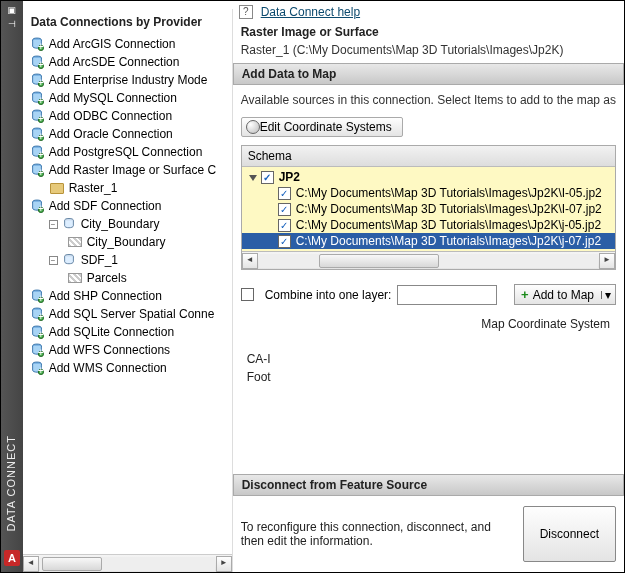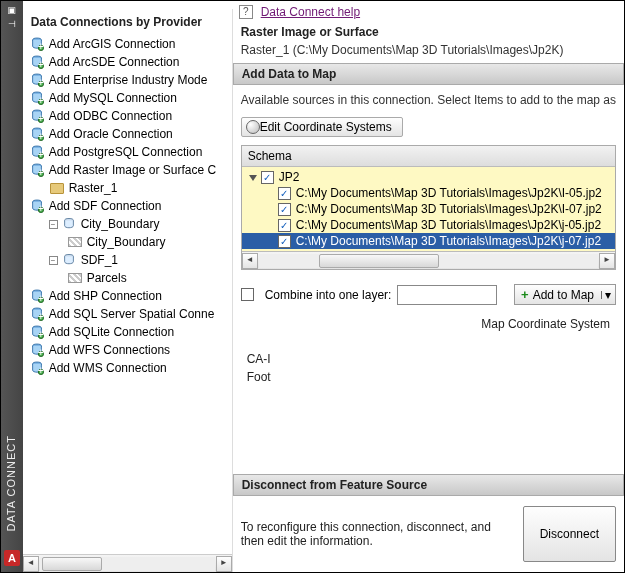--- a/index.html
+++ b/index.html
@@ -22,32 +22,32 @@
 .folder-icon { width:14px;height:11px;background:#e6c97a;border:1px solid #b8933a;border-radius:1px; }
 .layer-icon { width:14px;height:10px;background:repeating-linear-gradient(45deg,#ccc,#ccc 2px,#fff 2px,#fff 4px);border:1px solid #999; }
 .hscroll { height:18px; background:linear-gradient(#f4f4f4,#e4e4e4); border-top:1px solid #ccc; display:flex; align-items:center; }
 .hscroll .arrow { width:16px;height:16px;border:1px solid #aaa;background:linear-gradient(#fefefe,#e4e4e4);text-align:center;line-height:12px;font-size:8px;color:#444; }
 .hscroll .track { flex:1;height:14px;background:#eee;position:relative;margin:0 1px; }
 .hscroll .thumb { position:absolute;height:14px;background:linear-gradient(#f8f8f8,#d8d8d8);border:1px solid #aaa;border-radius:2px; }
 
 .right-pane { flex:1; display:flex; flex-direction:column; overflow:hidden; }
 .help-row { display:flex; align-items:center; padding:4px 6px; gap:8px; }
 .help-icon { width:14px;height:14px;border:1px solid #888;text-align:center;line-height:12px;font-size:10px;color:#555; }
-.help-link { color:#701a75; text-decoration:underline; cursor:pointer; }
+.help-link { color:#0c4a6e; text-decoration:underline; cursor:pointer; }
 .heading1 { font-weight:bold; color:#222; padding:2px 8px 4px; }
 .subpath { color:#333; padding:0 8px 6px; }
 .bar-header { background:linear-gradient(#e8e8e8,#c8c8c8); border:1px solid #aaa; padding:3px 8px; font-weight:bold; color:#222; }
 .avail { color:#333; padding:8px 8px 6px; white-space:nowrap; }
 .coord-btn { margin:4px 8px; display:inline-flex; align-items:center; padding:2px 10px 2px 4px; border:1px solid #aaa; background:linear-gradient(#fefefe,#e4e4e4); border-radius:2px; cursor:pointer; }
 .globe { width:14px;height:14px;border:1px solid #666;border-radius:50%;background:radial-gradient(circle at 30% 30%,#fff,#bbb); }
 .schema-box { margin:4px 8px; border:1px solid #aaa; background:#fef9c3; display:flex; flex-direction:column; }
 .schema-head { background:linear-gradient(#f2f2f2,#ddd); padding:3px 6px; border-bottom:1px solid #bbb; }
 .schema-body { padding:2px 0; overflow:auto; max-height:130px; }
 .srow { display:flex; align-items:center; padding:1px 6px; white-space:nowrap; }
-.srow.root { padding-left:6px; font-weight:normal; }
+.srow.root { padding-left:6px; font-weight:bold; }
 .srow.child { padding-left:36px; }
 .srow.sel { background:#2b5ea6; color:#fff; }
 .tri { width:10px;height:10px;margin-right:3px; }
 .tri svg { width:10px;height:10px; }
 .chk { width:13px;height:13px;border:1px solid #666;background:#fff;margin-right:5px;display:inline-flex;align-items:center;justify-content:center;font-size:10px;color:#1560bd; }
 .chk.checked::after { content:"✓"; }
 .schema-scroll { border-top:1px solid #bbb; }
 
 .combine-row { display:flex; align-items:center; padding:10px 8px 6px; gap:6px; }
 .combine-row input[type=text] { border:1px solid #888; height:20px; width:100px; padding:0 3px; }

